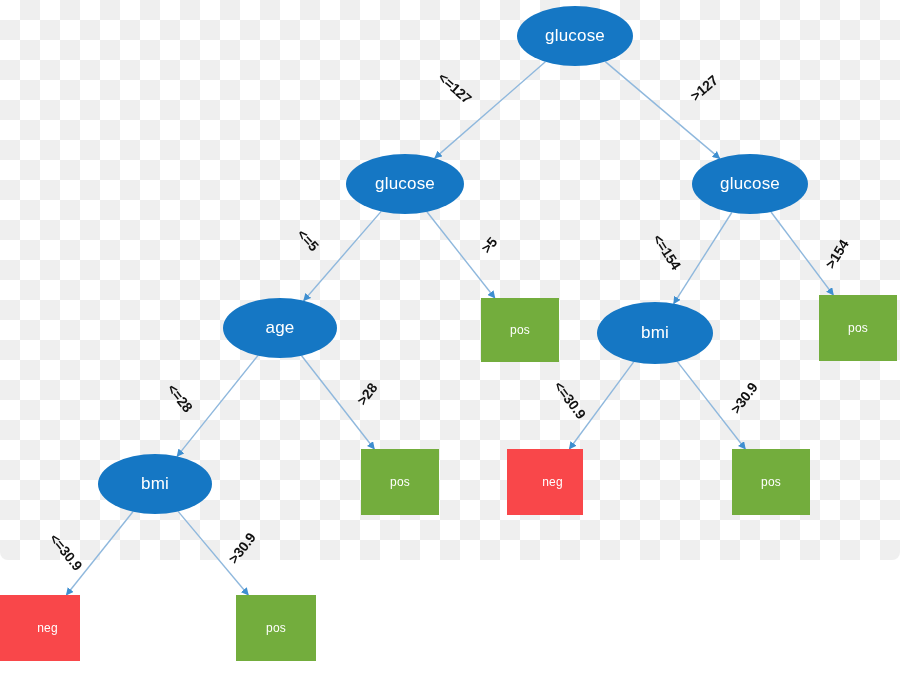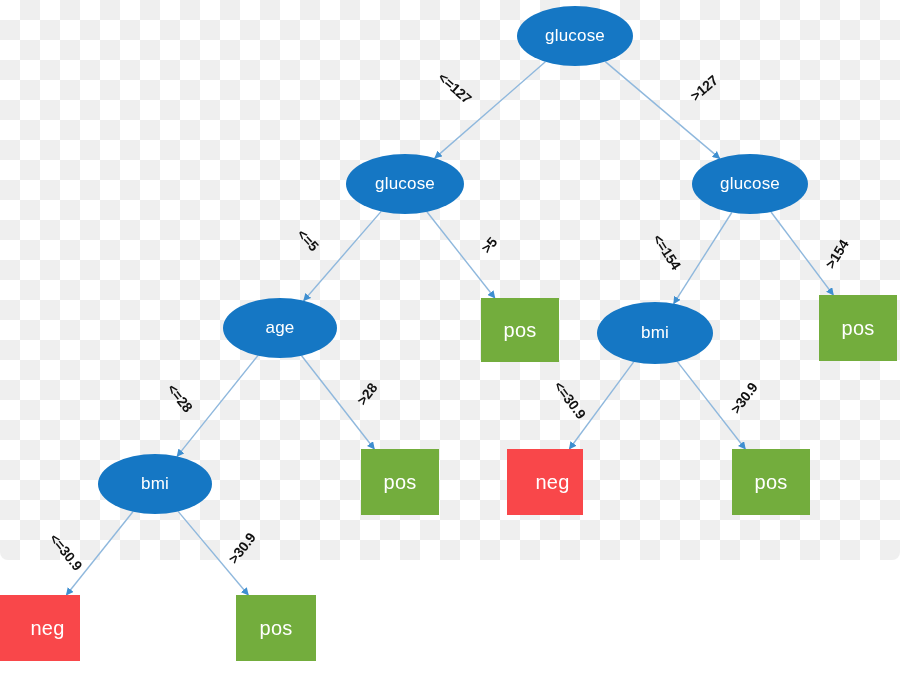--- a/index.html
+++ b/index.html
@@ -43,21 +43,21 @@
     box-sizing: border-box;
     -webkit-font-smoothing: antialiased;
   }
   .node-internal {
     border-radius: 50%;
     background: #1577c4;
     font-size: 17px;
     letter-spacing: 0.2px;
   }
   .node-leaf {
-    font-size: 20px;
+    font-size: 12px;
     letter-spacing: 0.2px;
   }
   .leaf-pos { background: #73ad3d; }
   .leaf-neg { background: #f9474a; padding-left: 15px; }
   .edge-label {
     position: absolute;
     color: #111111;
     font-size: 14px;
     font-weight: 600;
     white-space: nowrap;

